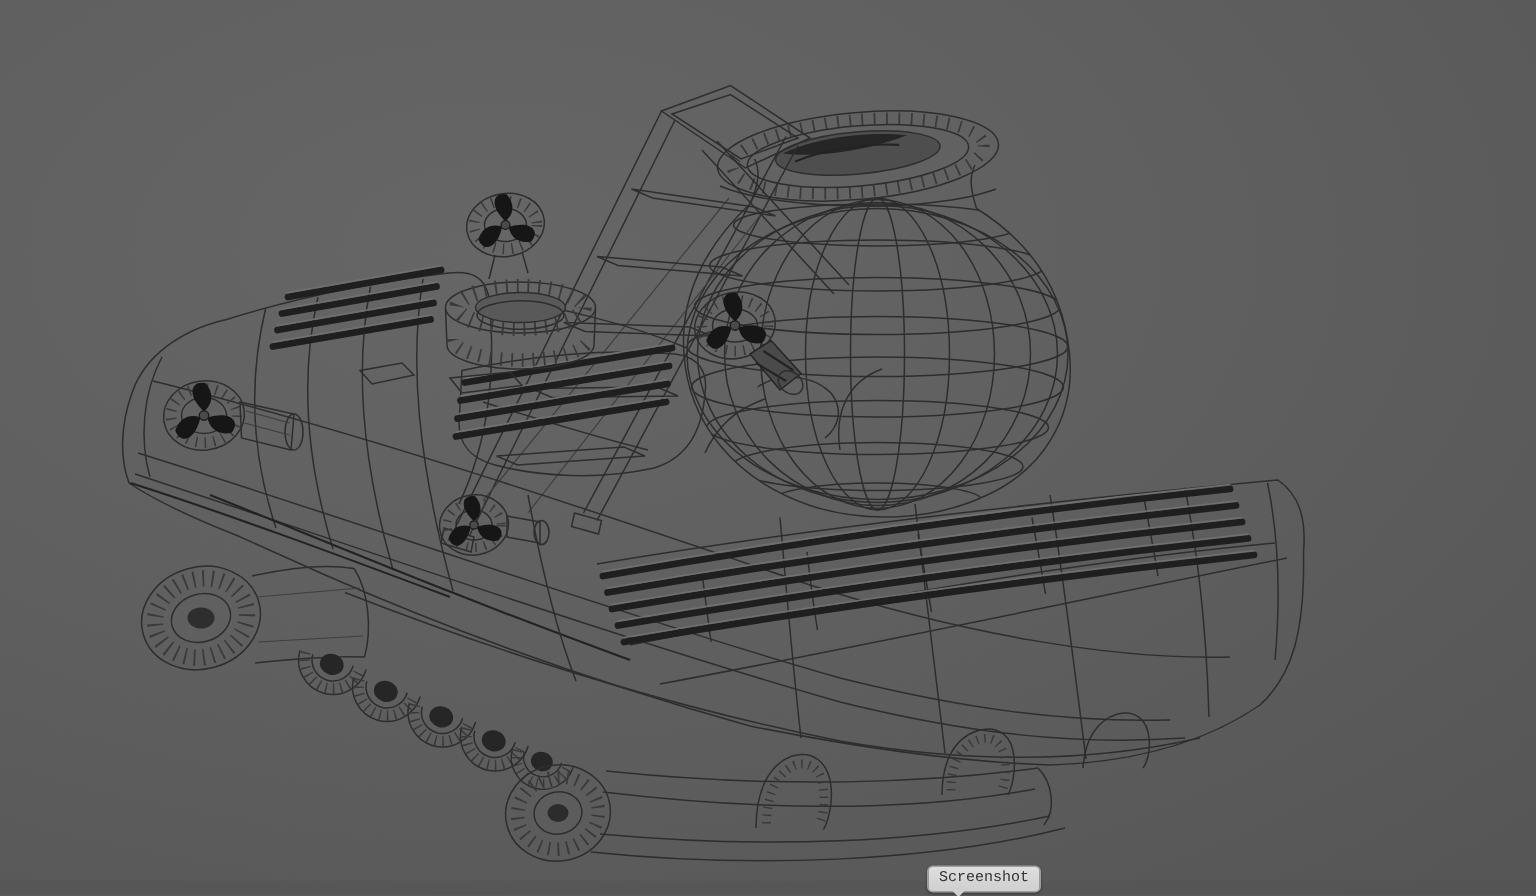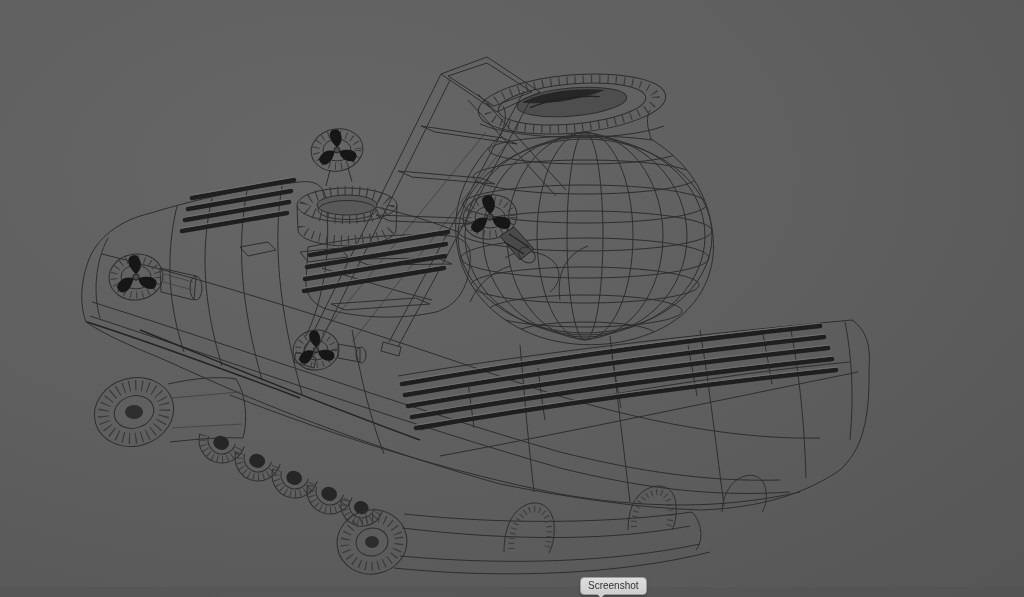--- a/index.html
+++ b/index.html
@@ -9,25 +9,25 @@
   
   .w  {fill:none;stroke:#2e2e2e;stroke-width:1;}
   .w2 {fill:none;stroke:#232323;stroke-width:1.4;}
   .wl {fill:none;stroke:#3f3f3f;stroke-width:.8;}
   .tick{fill:none;stroke:#3a3a3a;}
   .slat{stroke:#1f1f1f;stroke-width:4.5;stroke-linecap:round;fill:none;}
   .slathi{stroke:#707070;stroke-width:1;stroke-linecap:round;fill:none;}
 
   
   .tooltip{
-    position:absolute;left:580px;top:577px;
+    position:absolute;left:618px;top:577px;
     background:linear-gradient(#dedede,#cfcfcf);
     border:1px solid #9e9e9e;border-radius:4px;
     padding:2px 7px 3px 7px;
-    font-family:Liberation Sans, sans-serif;
+    font-family:Liberation Mono, monospace;
     font-size:10px;line-height:11px;color:#333;
     box-shadow:0 1px 2px rgba(0,0,0,.35);
     white-space:nowrap;
   }
   .tooltip .tail{
     position:absolute;left:16px;bottom:-4px;width:0;height:0;
     border-left:4px solid transparent;border-right:4px solid transparent;
     border-top:4px solid #cfcfcf;
   }
 </style>

